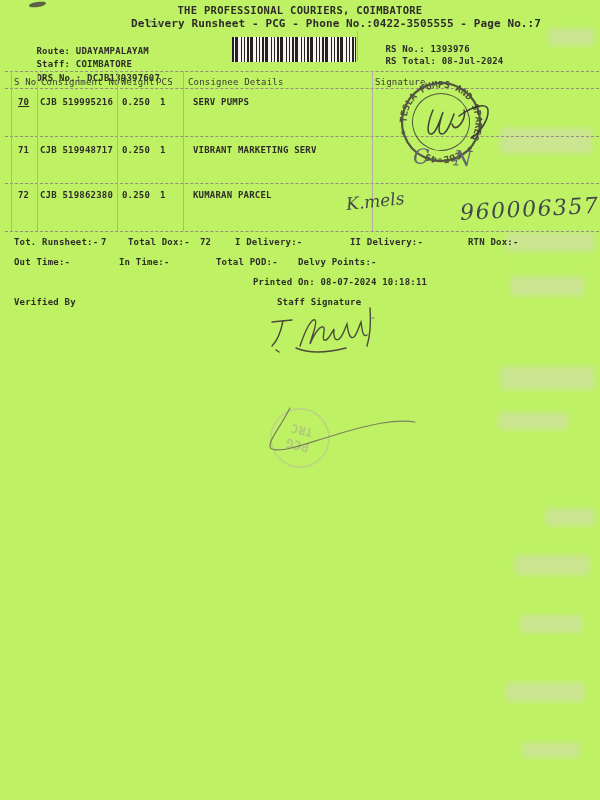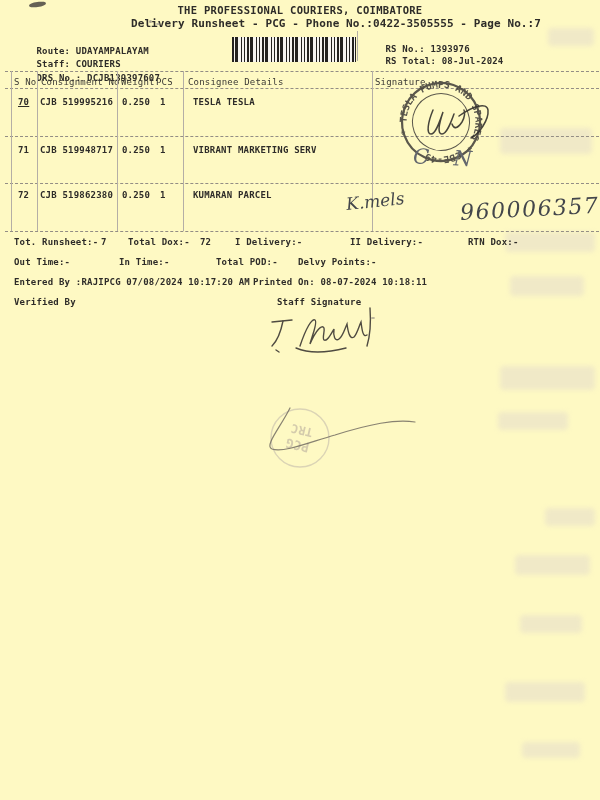--- a/index.html
+++ b/index.html
@@ -1,16 +1,16 @@
 <!DOCTYPE html>
 <html><head>
 <meta charset="utf-8">
 <style>
   html,body{margin:0;padding:0;background:#e8e6e2;}
-  #page{position:relative;width:600px;height:800px;background:#fef9c3;overflow:hidden;
+  #page{position:relative;width:600px;height:800px;background:#bef264;overflow:hidden;
         font-family:"DejaVu Sans Mono","Liberation Mono",monospace;}
   .t{position:absolute;font-family:"DejaVu Sans Mono","Liberation Mono",monospace;
      font-size:9px;font-weight:700;color:#2e2c29;white-space:pre;letter-spacing:.2px;line-height:11px;}
   .thin{font-weight:400;color:#3a3834;}
   .center{left:0;width:600px;text-align:center;}
   .hdash{position:absolute;left:5px;right:1px;height:0;border-top:1px dashed #938d85;z-index:1;}
   .vline{position:absolute;width:1px;background:#b4aea6;z-index:1;}
   .barcode{position:absolute;left:232px;top:37px;width:124px;height:25px;z-index:2;
     background:repeating-linear-gradient(90deg,
       #24221f 0px,#24221f 2px,#f6f4f0 2px,#f6f4f0 3px,
@@ -46,21 +46,21 @@
   <div class="smudge" style="left:505px;top:682px;width:80px;height:20px;"></div>
   <div class="smudge" style="left:522px;top:742px;width:58px;height:16px;"></div>
 
   <div class="t center" style="top:5px;font-size:10.5px;letter-spacing:.3px;">THE PROFESSIONAL COURIERS, COIMBATORE</div>
   <div class="t center" style="top:18px;font-size:11px;letter-spacing:.1px;padding-left:36px;">Delivery Runsheet - PCG - Phone No.:0422-3505555 - Page No.:7</div>
 
   <div class="t" style="left:14px;top:35px;">
     <span>Route:</span> <span>UDAYAMPALAYAM</span>
   </div>
   <div class="t" style="left:14px;top:48px;">
-    <span>Staff:</span> <span>COURIERS</span>
+    <span>Staff:</span> <span>COIMBATORE</span>
   </div>
   <div class="t" style="left:14px;top:62px;">
     <span>DRS No.:</span> <span>DCJB139397607</span>
   </div>
 
   <div class="barcode"></div>
 
   <div class="vline" style="left:357px;top:31px;height:30px;"></div>
   <div class="t" style="left:363px;top:33px;">
     <span>RS No.:</span> <span>1393976</span>
@@ -85,21 +85,21 @@
   <div class="t thin" style="left:121px;top:77px;">Weight</div>
   <div class="t thin" style="left:156px;top:77px;">PCS</div>
   <div class="t thin" style="left:188px;top:77px;">Consignee Details</div>
   <div class="t thin" style="left:375px;top:77px;">Signature</div>
 
   <div>
     <div class="t" style="left:18px;top:97px;text-decoration:underline;">70</div>
     <div class="t" style="left:40px;top:97px;">CJB 519995216</div>
     <div class="t" style="left:122px;top:97px;">0.250</div>
     <div class="t" style="left:160px;top:97px;">1</div>
-    <div class="t" style="left:193px;top:97px;">TESLA TESLA</div>
+    <div class="t" style="left:193px;top:97px;">SERV PUMPS</div>
   </div>
 
   <div>
     <div class="t" style="left:18px;top:145px;">71</div>
     <div class="t" style="left:40px;top:145px;">CJB 519948717</div>
     <div class="t" style="left:122px;top:145px;">0.250</div>
     <div class="t" style="left:160px;top:145px;">1</div>
     <div class="t" style="left:193px;top:145px;">VIBRANT MARKETING SERV</div>
   </div>
 
@@ -140,21 +140,20 @@
   <div class="t" style="left:200px;top:237px;">72</div>
   <div class="t" style="left:235px;top:237px;">I Delivery:-</div>
   <div class="t" style="left:350px;top:237px;">II Delivery:-</div>
   <div class="t" style="left:468px;top:237px;">RTN Dox:-</div>
 
   <div class="t" style="left:14px;top:257px;">Out Time:-</div>
   <div class="t" style="left:119px;top:257px;">In Time:-</div>
   <div class="t" style="left:216px;top:257px;">Total POD:-</div>
   <div class="t" style="left:298px;top:257px;">Delvy Points:-</div>
 
-  <div class="t" style="left:14px;top:277px;">Entered By :RAJIPCG 07/08/2024 10:17:20 AM</div>
   <div class="t" style="left:253px;top:277px;">Printed On: 08-07-2024 10:18:11</div>
   <div class="t" style="left:14px;top:297px;">Verified By</div>
   <div class="t" style="left:277px;top:297px;">Staff Signature</div>
 
   <svg class="ink" style="left:258px;top:302px;" width="120" height="58" viewBox="0 0 120 58" aria-label="T. Kathirvel">
     <g fill="none" stroke="#413d37" stroke-width="1.4" stroke-linecap="round" opacity="0.92">
       <path d="M14,20 L34,18"></path>
       <path d="M25,19 C23,29 19,39 14,44"></path>
       <path d="M18,48 L21,50"></path>
       <path d="M42,44 C48,26 54,16 57,18 C60,20 54,34 52,42 C58,28 64,22 66,26 C67,29 64,36 66,38 C69,40 73,32 76,27 C75,34 77,40 81,37 C85,34 87,26 89,22 C90,30 92,38 96,35 C99,32 101,24 103,20 C104,28 105,36 109,33"></path>

